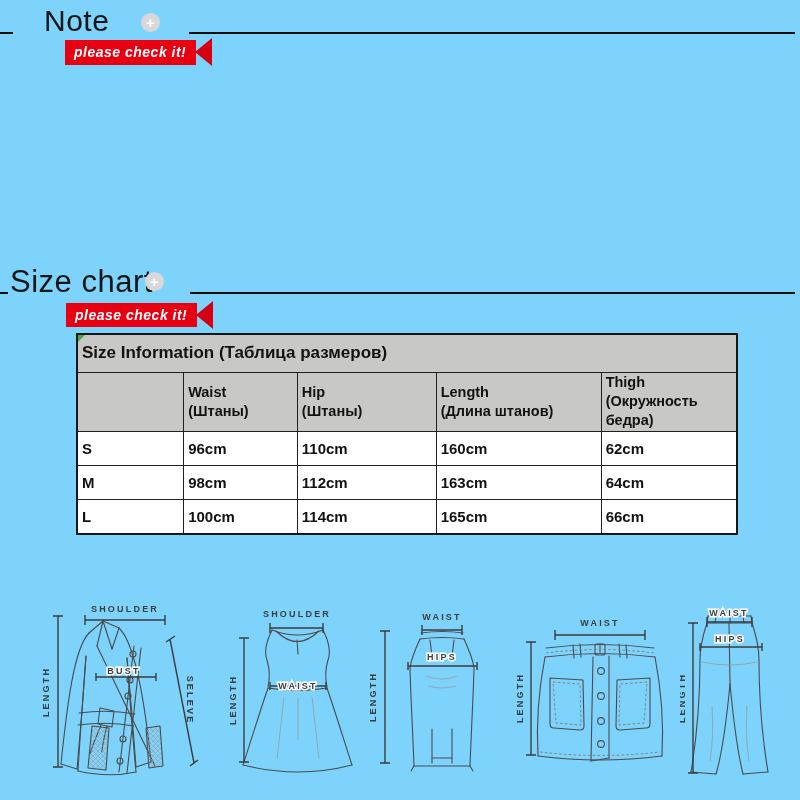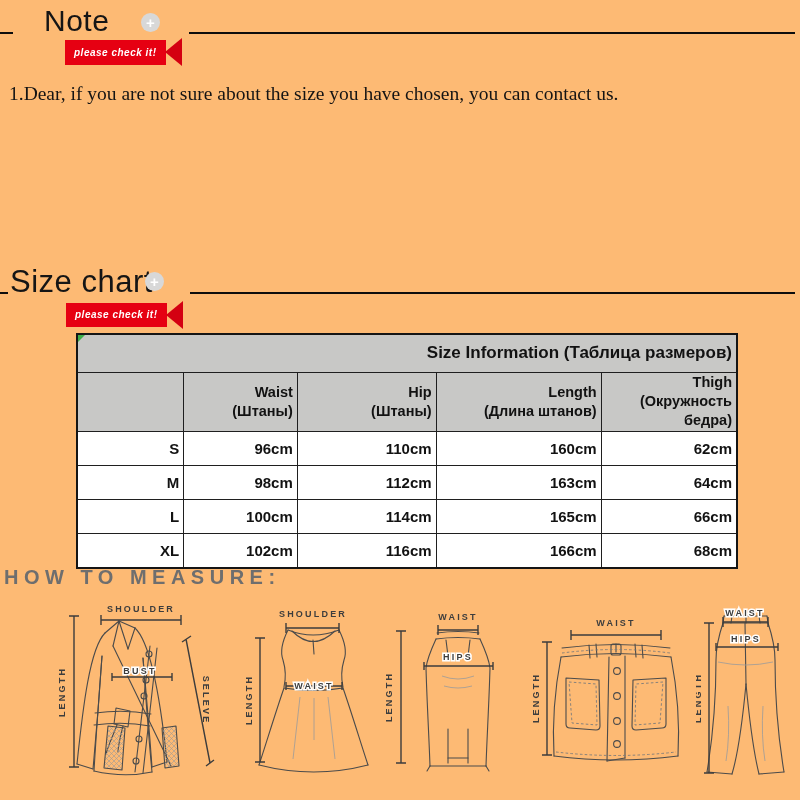--- a/index.html
+++ b/index.html
@@ -1,53 +1,53 @@
 <!DOCTYPE html>
 <html><head>
 <meta charset="utf-8">
 <style>
   html,body{margin:0;padding:0;background:#fff;}
-  .page{position:relative;width:800px;height:800px;background:#fdba74;overflow:hidden;
+  .page{position:relative;width:800px;height:800px;background:#7dd3fc;overflow:hidden;
         font-family:"Liberation Sans",sans-serif;color:#111;}
 
   
   .sec-title{position:absolute;font-size:30px;font-weight:500;color:#151515;letter-spacing:.5px;}
   .hrule{position:absolute;height:2px;background:#0d0d0d;}
   .plus-icon{position:absolute;width:19px;height:19px;border-radius:50%;background:#d8d8d8;
              color:#fff;font-size:15px;font-weight:700;line-height:19px;text-align:center;}
 
   
   .ribbon{position:absolute;height:25px;background:#e60012;color:#fff;
-          font-style:italic;font-weight:700;font-size:10px;line-height:25px;
+          font-style:italic;font-weight:700;font-size:14px;line-height:25px;
           padding:0 10px 0 9px;letter-spacing:.5px;white-space:nowrap;}
   .ribbon::after{content:"";position:absolute;right:-16px;top:-2px;width:0;height:0;
           border-top:14.5px solid transparent;border-bottom:14.5px solid transparent;
           border-right:17px solid #d40011;}
 
   
   .note-list{position:absolute;left:9px;top:79px;width:780px;
              font-family:"Liberation Serif",serif;font-size:19.5px;line-height:29px;color:#141414;}
 
   
   .table-wrap{position:absolute;left:76px;top:333px;}
   .corner-marker{position:absolute;left:2px;top:2px;width:0;height:0;z-index:2;
                  border-top:7px solid #3fae49;border-right:7px solid transparent;}
   table.size{border-collapse:collapse;table-layout:fixed;width:662px;}
-  table.size th,table.size td{border:1px solid #1f1f1f;text-align:right;vertical-align:middle;
+  table.size th,table.size td{border:1px solid #1f1f1f;text-align:left;vertical-align:middle;
                  font-family:"Liberation Sans",sans-serif;color:#121212;padding:0 4px;}
   table.size{border:2px solid #151515;}
   .t-title{background:#c8c8c6;height:38px;font-size:17px;font-weight:700;}
   .t-head th{background:#c8c8c6;height:58px;font-size:14.5px;font-weight:700;line-height:19px;word-wrap:break-word;}
   .t-body td{background:#fff;height:33px;font-size:15px;font-weight:700;}
   .col0{width:106px;} .col1{width:113px;} .col2{width:138px;} .col3{width:164px;} .col4{width:135px;}
 
   
   .measure-title{position:absolute;left:4px;top:566px;font-size:20px;font-weight:600;
                  letter-spacing:5.5px;color:#6e6e6e;}
-  .illustrations{position:absolute;left:16px;top:596px;width:679px;height:204px;}
+  .illustrations{position:absolute;left:0;top:596px;width:679px;height:204px;}
   .illustrations svg{position:absolute;top:0;}
 
   .sketch{stroke:#4b4b4b;fill:none;stroke-width:1.1;stroke-linecap:round;stroke-linejoin:round;}
   .lightline{stroke:#9a9a9a;fill:none;stroke-width:.8;}
   .stitch{stroke:#7a7a7a;fill:none;stroke-width:.9;stroke-dasharray:2.6 2.2;}
   .mline{stroke:#3c3c3c;fill:none;stroke-width:1.4;}
   .mtext{font-family:"Liberation Sans",sans-serif;font-size:9px;font-weight:600;
          letter-spacing:2.2px;fill:#3d3d3d;}
   .haloed{paint-order:stroke;stroke:#fff;stroke-width:3px;}
 </style>
@@ -59,21 +59,20 @@
   <div class="hrule" style="left:0;top:32px;width:13px;"></div>
   <h2 class="sec-title" style="left:44px;top:4px;margin:0;">Note</h2>
   <span class="plus-icon" style="left:141px;top:13px;">+</span>
   <div class="hrule" style="left:189px;top:32px;width:606px;"></div>
 
   <div class="ribbon" style="left:65px;top:40px;">
     <span>please check it!</span>
   </div>
 
   <div class="note-list">
-    <div>1.Dear, if you are not sure about the size you have chosen, you can contact us.</div>
   </div>
 
   <div class="hrule" style="left:0;top:292px;width:8px;"></div>
   <h2 class="sec-title" style="left:10px;top:264px;margin:0;font-size:31px;">Size chart</h2>
   <span class="plus-icon" style="left:145px;top:272px;">+</span>
   <div class="hrule" style="left:190px;top:292px;width:605px;"></div>
 
   <div class="ribbon" style="left:66px;top:303px;height:24px;line-height:24px;">
     <span>please check it!</span>
   </div>
@@ -127,32 +126,24 @@
         <td>163cm</td>
         <td>64cm</td>
       </tr>
       <tr class="t-body">
         <td>L</td>
         <td>100cm</td>
         <td>114cm</td>
         <td>165cm</td>
         <td>66cm</td>
       </tr>
-      <tr class="t-body">
-        <td>XL</td>
-        <td>102cm</td>
-        <td>116cm</td>
-        <td>166cm</td>
-        <td>68cm</td>
-      </tr>
     </tbody>
       </table>
   </div>
 
-  <div class="measure-title">HOW TO MEASURE:</div>
 
   <div class="illustrations">
 
     <svg style="left:8px;" width="200" height="204" viewBox="0 0 200 204">
       <defs>
         <pattern id="hatch" width="5" height="5" patternUnits="userSpaceOnUse">
           <path d="M0,5 L5,0 M0,0 L5,5" stroke="#9a9a9a" stroke-width="0.6"></path>
         </pattern>
       </defs>
       <g class="sketch">

